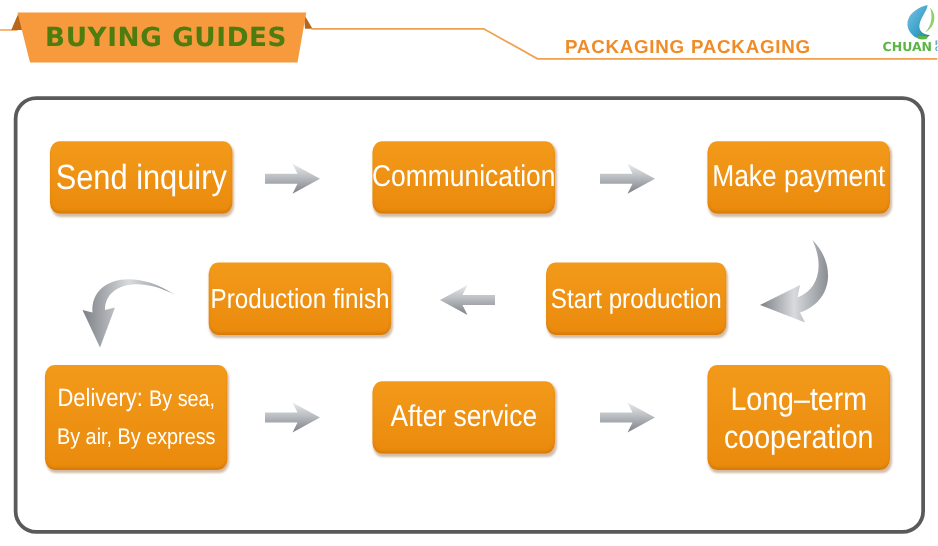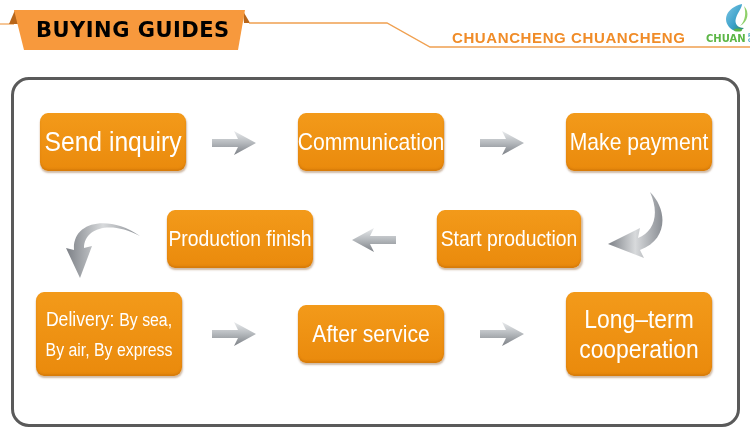--- a/index.html
+++ b/index.html
@@ -5,21 +5,21 @@
     * { margin: 0; padding: 0; box-sizing: border-box; }
     html, body { width: 750px; height: 437px; background: #ffffff; overflow: hidden; }
     body { position: relative; font-family: "Liberation Sans", sans-serif; }
 
     
     .header { position: absolute; left: 0; top: 0; width: 750px; height: 60px; }
     .header svg { position: absolute; left: 0; top: 0; }
     .ribbon-title {
       position: absolute; left: 36px; top: 18px;
       font-family: "DejaVu Sans", sans-serif; font-weight: bold;
-      font-size: 21px; color: #000000; letter-spacing: 0.5px;
+      font-size: 21px; color: #4d7c0f; letter-spacing: 0.5px;
     }
     .brand-text {
       position: absolute; left: 452px; top: 29px;
       font-family: "Liberation Sans", sans-serif; font-weight: bold;
       font-size: 15px; color: #f08c28; letter-spacing: 0.6px;
     }
     .logo { position: absolute; left: 704px; top: 2px; width: 66px; height: 44px; }
     .logo-text {
       position: absolute; left: 2px; top: 31px;
       font-family: "DejaVu Sans", sans-serif; font-weight: bold;
@@ -74,21 +74,21 @@
     <line x1="0" y1="24" x2="14" y2="24" stroke="#f0a050" stroke-width="1.2"></line>
 
     <polygon points="9,24 15,10 18,24" fill="#b8661a"></polygon>
     <polygon points="243,11 250,23 244,23" fill="#b8661a"></polygon>
 
     <polygon points="14,10 245,10 238,50 24,50" fill="#f7993d"></polygon>
 
     <polyline points="249,23 387,23 430,47 750,47" fill="none" stroke="#f0a050" stroke-width="1.4"></polyline>
   </svg>
   <div class="ribbon-title">BUYING GUIDES</div>
-  <div class="brand-text">CHUANCHENG CHUANCHENG</div>
+  <div class="brand-text">PACKAGING PACKAGING</div>
   <div class="logo">
     <svg width="66" height="32" style="position:absolute;left:0;top:0">
       <defs>
         <linearGradient id="leafg" x1="0" y1="0" x2="1" y2="1">
           <stop offset="0" stop-color="#7cc6e6"></stop>
           <stop offset="0.6" stop-color="#3aa0c8"></stop>
           <stop offset="1" stop-color="#2a8a60"></stop>
         </linearGradient>
       </defs>
       <path d="M38 2 C22 6 18 18 26 26 C30 30 36 30 40 26 C34 26 30 22 32 16 C34 10 38 6 38 2 Z" fill="url(#leafg)"></path>

